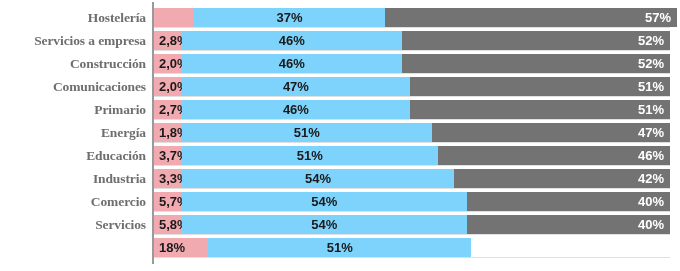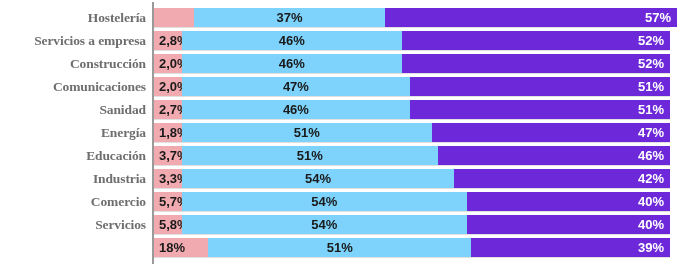--- a/index.html
+++ b/index.html
@@ -83,21 +83,21 @@
     color: #1a1a1a;
     text-align: left;
     padding-left: 5px;
   }
   .seg-gray {
     background: #7dd3fc;
     color: #1a1a1a;
     text-align: center;
   }
   .seg-red {
-    background: #6d28d9;
+    background: #737373;
     color: #ffffff;
     text-align: right;
     padding-right: 6px;
   }
   .seg-label {
     display: block;
     height: 19px;
     line-height: 19px;
   }
 </style>
@@ -159,21 +159,21 @@
           </div>
           <div class="seg seg-gray" style="flex: 0 0 44.2%;">
             <span class="seg-label">47%</span>
           </div>
           <div class="seg seg-red" style="flex: 0 0 50.4%;">
             <span class="seg-label">51%</span>
           </div>
         </div>
       </div>
       <div class="row">
-        <div class="row-label">Sanidad</div>
+        <div class="row-label">Primario</div>
         <div class="bar">
           <div class="seg seg-pink" style="flex: 0 0 5.4%;">
             <span class="seg-label">2,7%</span>
           </div>
           <div class="seg seg-gray" style="flex: 0 0 44.2%;">
             <span class="seg-label">46%</span>
           </div>
           <div class="seg seg-red" style="flex: 0 0 50.4%;">
             <span class="seg-label">51%</span>
           </div>
@@ -250,20 +250,17 @@
         </div>
       </div>
       <div class="row">
         <div class="bar">
           <div class="seg seg-pink" style="flex: 0 0 10.5%;">
             <span class="seg-label">18%</span>
           </div>
           <div class="seg seg-gray" style="flex: 0 0 51%;">
             <span class="seg-label">51%</span>
           </div>
-          <div class="seg seg-red" style="flex: 0 0 38.5%;">
-            <span class="seg-label">39%</span>
-          </div>
         </div>
       </div>
     </div>
 
 </div>
 
 </body></html>

